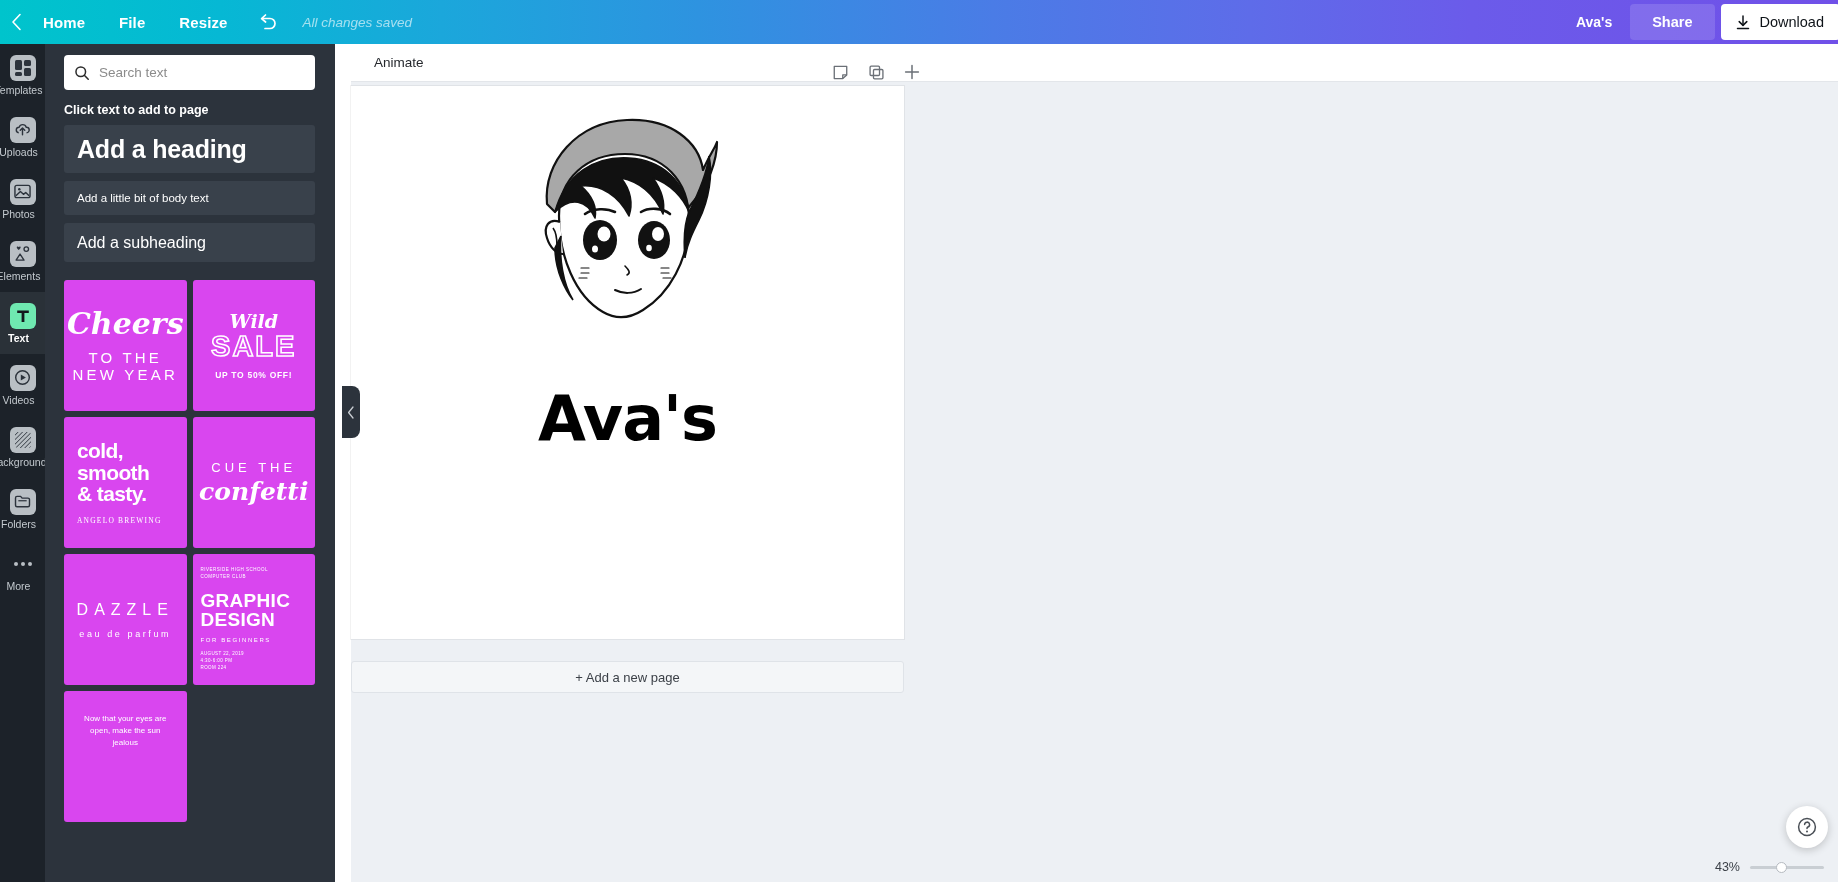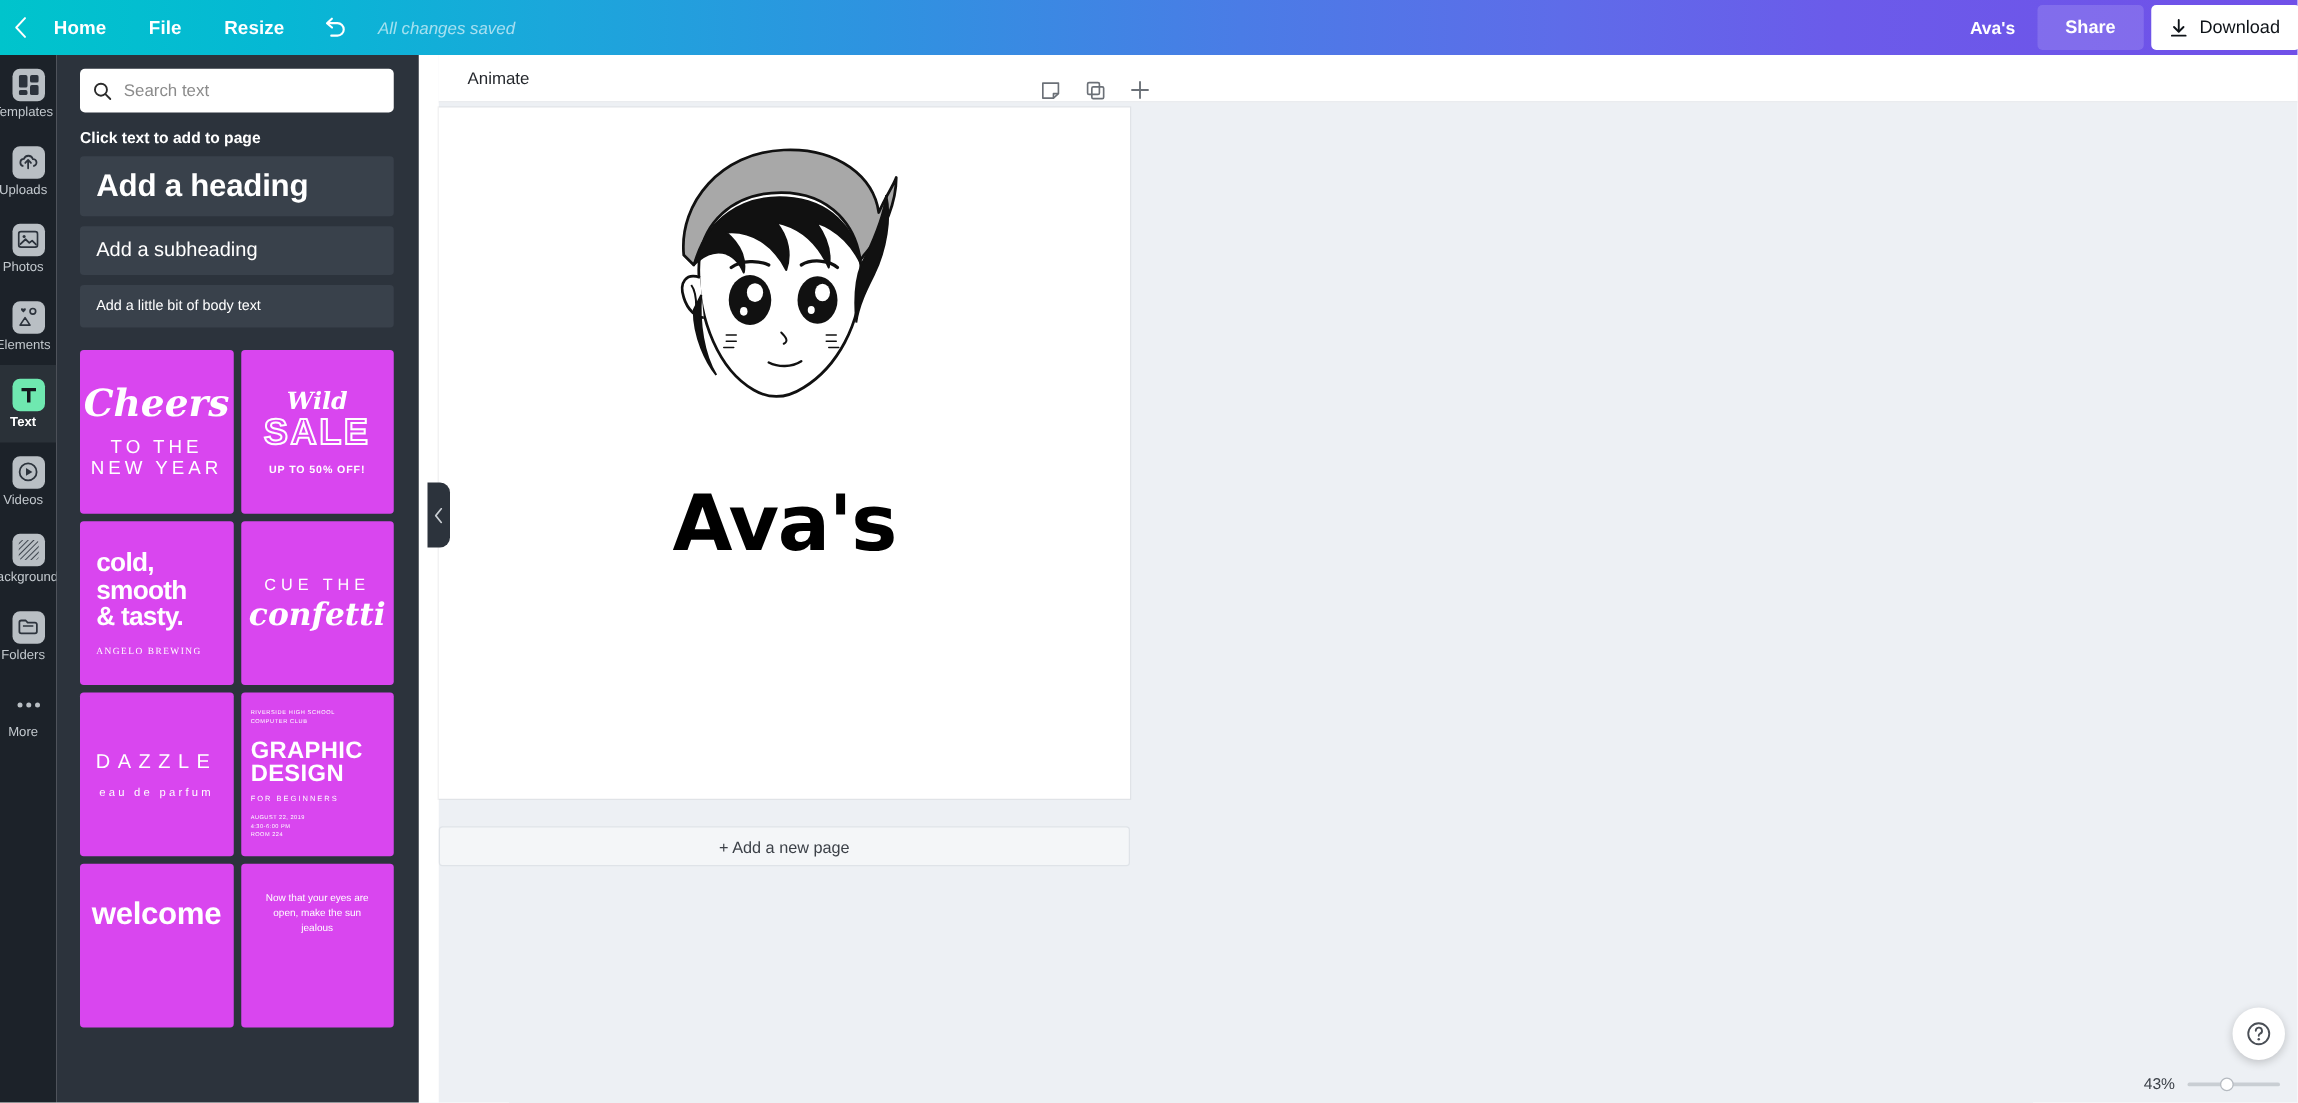--- a/index.html
+++ b/index.html
@@ -348,22 +348,22 @@
     <svg width="16" height="16" viewBox="0 0 18 18" fill="none">
       <circle cx="7.6" cy="7.6" r="5.4" stroke="#2b2b2b" stroke-width="1.7"></circle>
       <path d="M11.6 11.6 L16 16" stroke="#2b2b2b" stroke-width="1.7" stroke-linecap="round"></path>
     </svg>
     <input id="search-input" type="text" placeholder="Search text" style="">
   </div>
 
   <div id="panel-hint">Click text to add to page</div>
 
   <div class="preset" id="preset-heading">Add a heading</div>
+  <div class="preset" id="preset-body">Add a little bit of body text</div>
   <div class="preset" id="preset-sub">Add a subheading</div>
-  <div class="preset" id="preset-body">Add a little bit of body text</div>
 
   <div id="tpl-grid">
 
     <div class="tpl">
       <div class="t-script t1a">Cheers</div>
       <div class="t1b">TO THE NEW YEAR</div>
     </div>
 
     <div class="tpl">
       <div class="t2a">Wild</div>
@@ -392,23 +392,20 @@
       <div class="t6h" style="white-space:pre-line;margin-left:0;">RIVERSIDE HIGH SCHOOL
 COMPUTER CLUB</div>
       <div class="t6a" style="white-space:pre-line;text-align:left;margin-left:0;">GRAPHIC
 DESIGN</div>
       <div class="t6b" style="align-self:flex-start;">FOR BEGINNERS</div>
       <div class="t6c" style="white-space:pre-line;margin-left:0;">AUGUST 22, 2019
 4:30-6:00 PM
 ROOM 224</div>
     </div>
 
-    <div class="tpl" style="justify-content:flex-start;padding-top:26px;">
-      <div class="t7a">welcome</div>
-    </div>
 
     <div class="tpl" style="justify-content:flex-start;padding-top:22px;">
       <div class="t8a">Now that your eyes are open, make the sun jealous</div>
     </div>
 
   </div>
 </div>
 
 <div id="collapse">
   <svg width="8" height="13" viewBox="0 0 8 13" fill="none">

